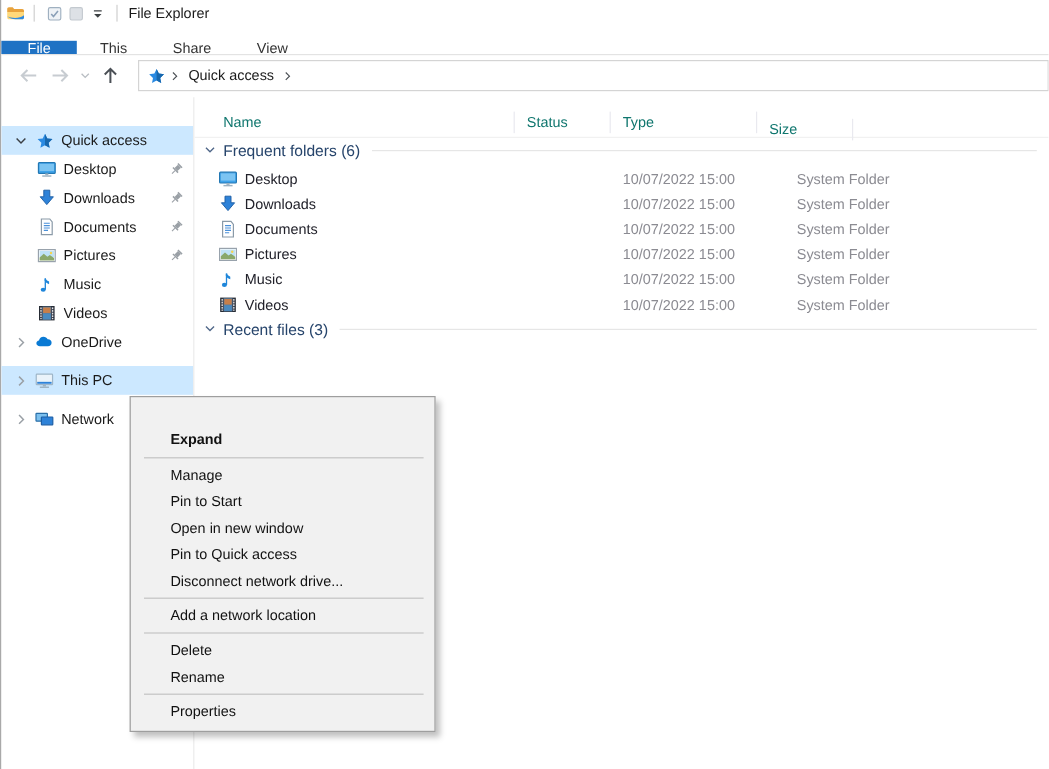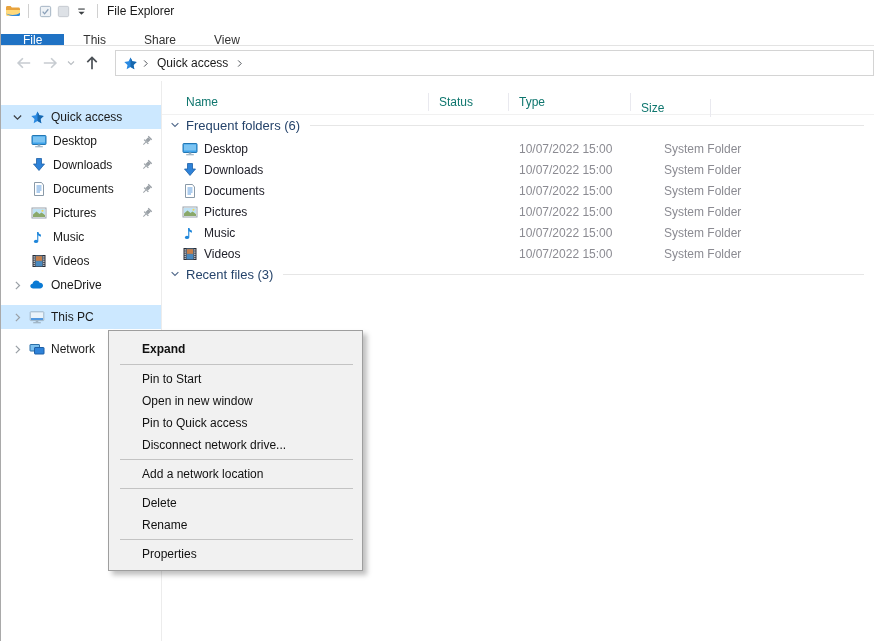--- a/index.html
+++ b/index.html
@@ -58,21 +58,21 @@
   .cell { height:100%; display:flex; align-items:center; overflow:hidden; white-space:nowrap; }
   .cell.name { padding-left:20px; color:#21212a; }
   .cell.name .glyph { width:16px; margin-right:6px; }
   .cell.secondary { color: var(--secondary-text); padding-left:10px; }
 
   
   #context-menu { position:absolute; left:107px; top:330px; width:255px;
     background:#f1f1f1; border:1px solid #9e9e9e; padding:5px 0;
     box-shadow: 4px 4px 5px rgba(0,0,0,0.25); }
   .menu-item { height:22px; display:flex; align-items:center; padding-left:33px; color:#111; cursor:default; }
-  .menu-item.bold { font-weight:bold; height:25px; }
+  .menu-item.bold { font-weight:bold; height:25px;margin-top:17px; }
   .menu-sep { border-top:1px solid #c3c3c3; margin:3px 9px 3px 11px; }
 </style>
 </head>
 <body>
 
 <div id="window" style="--accent-tab: #1f72c4; --selection: #cce8ff; --group-header: #26446b; --secondary-text: #8b8b92;">
 
   <div id="titlebar">
     <span class="icon">
         <svg width="16" height="16" viewBox="0 0 16 16">
@@ -461,20 +461,21 @@
             <span class="rule"></span>
           </div>
           <div class="rows"></div>
         </div>
     </div>
   </div>
 
   <div id="context-menu">
       <div class="menu-item bold">Expand</div>
       <div class="menu-sep"></div>
+      <div class="menu-item">Manage</div>
       <div class="menu-item">Pin to Start</div>
       <div class="menu-item">Open in new window</div>
       <div class="menu-item">Pin to Quick access</div>
       <div class="menu-item">Disconnect network drive...</div>
       <div class="menu-sep"></div>
       <div class="menu-item">Add a network location</div>
       <div class="menu-sep"></div>
       <div class="menu-item">Delete</div>
       <div class="menu-item">Rename</div>
       <div class="menu-sep"></div>

